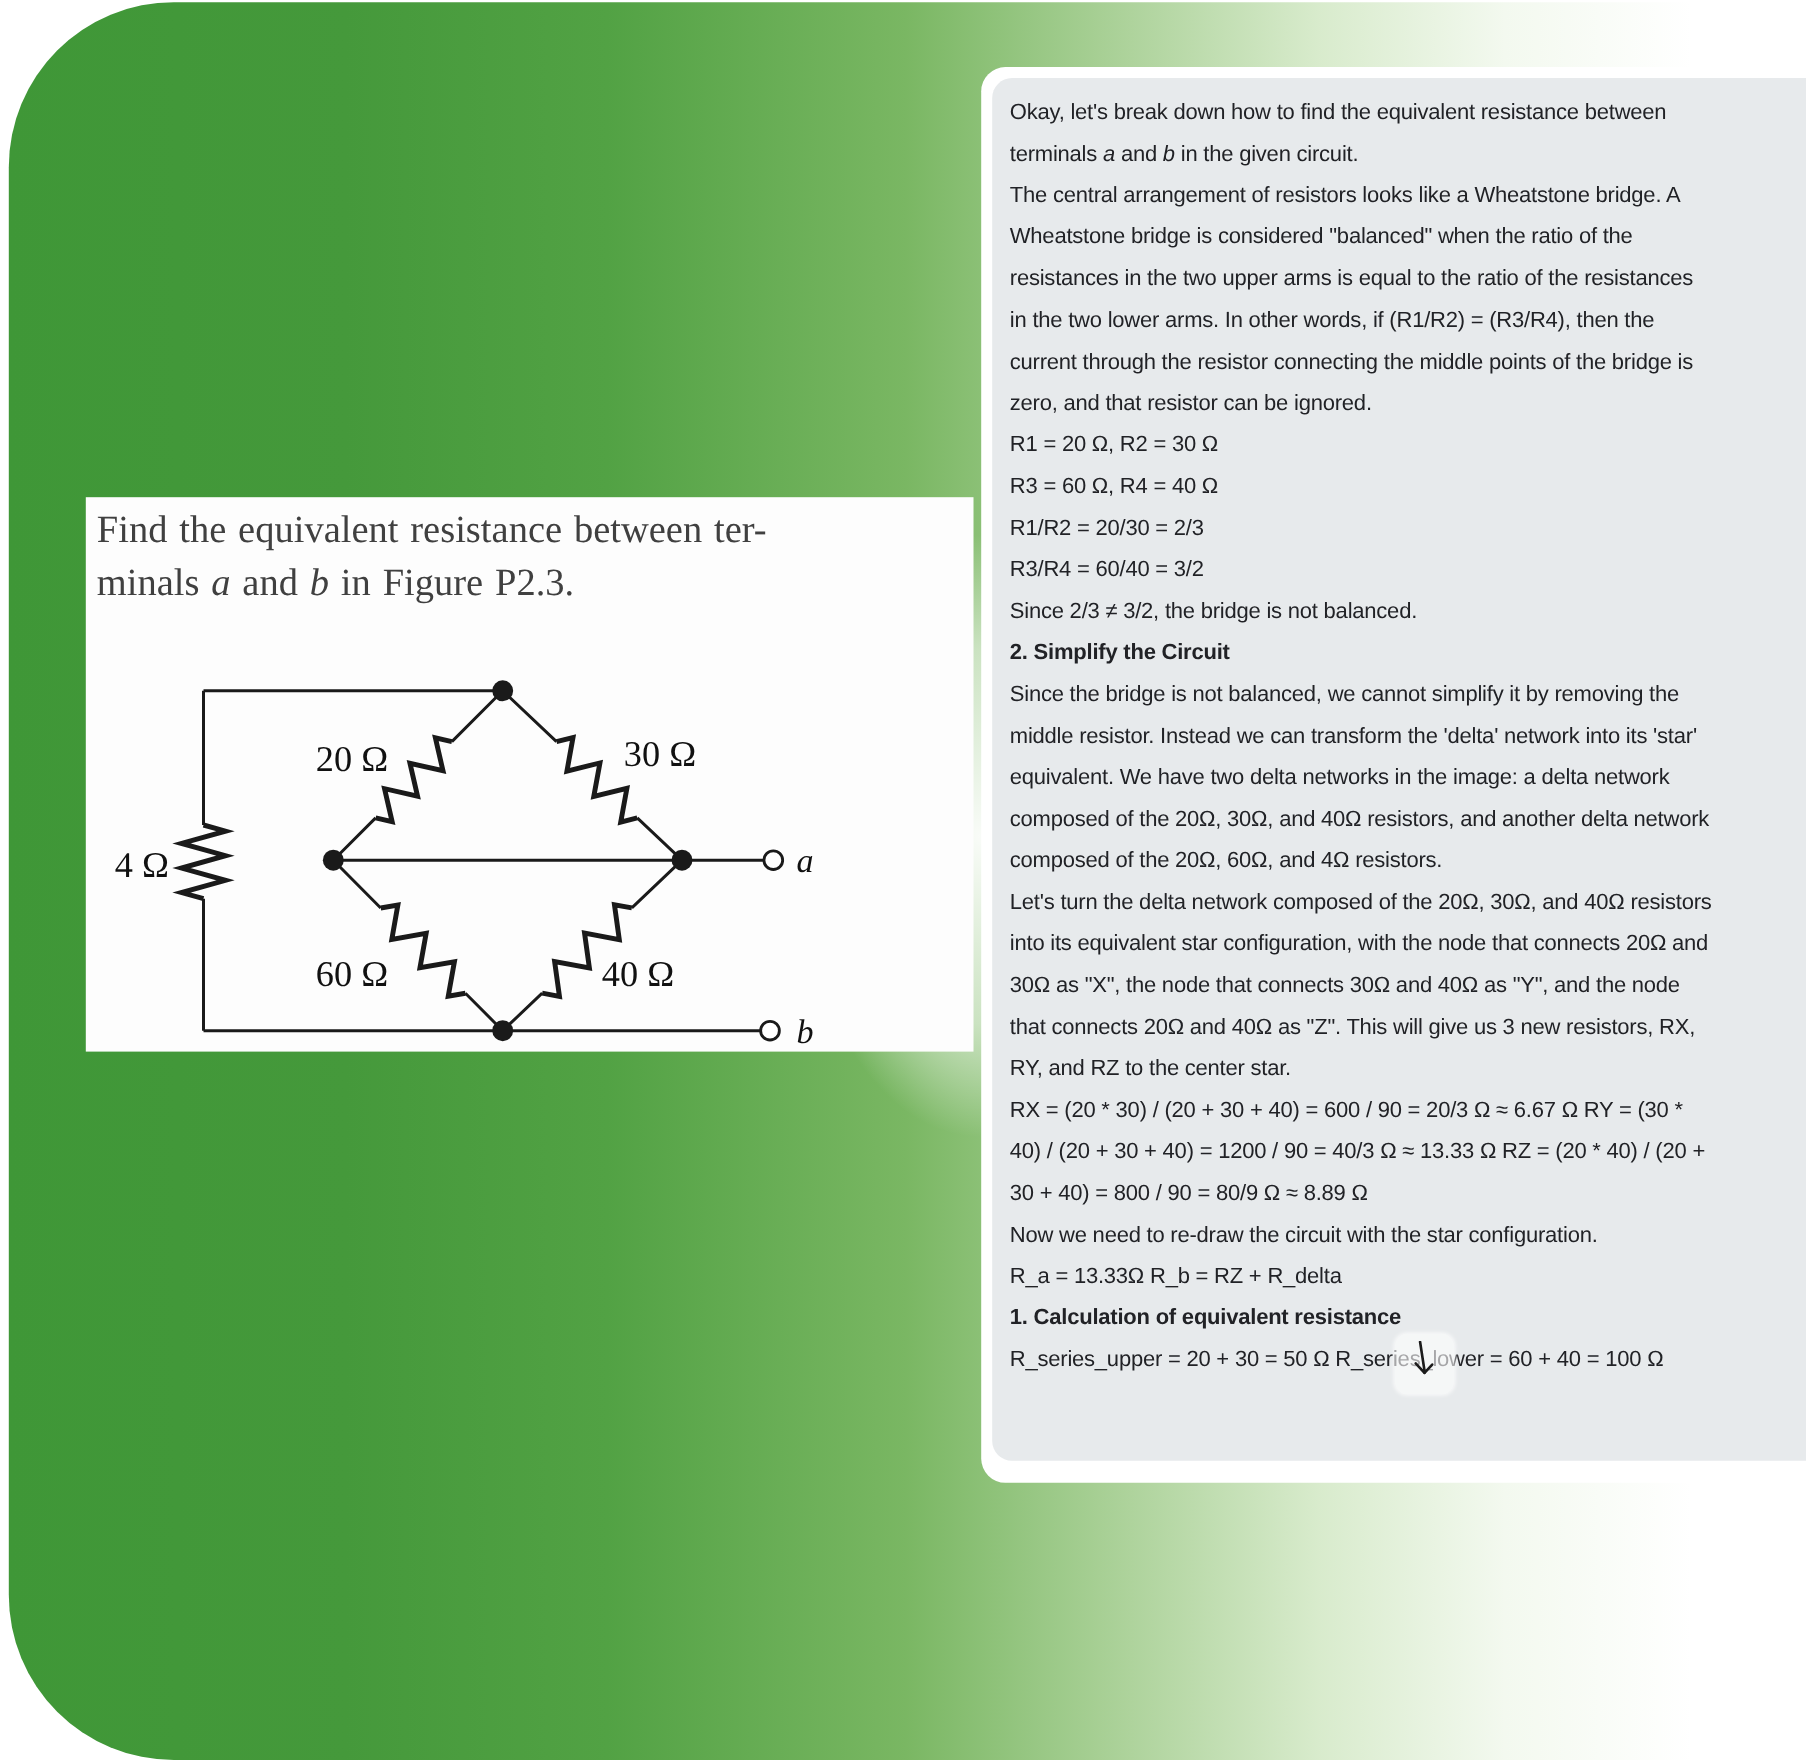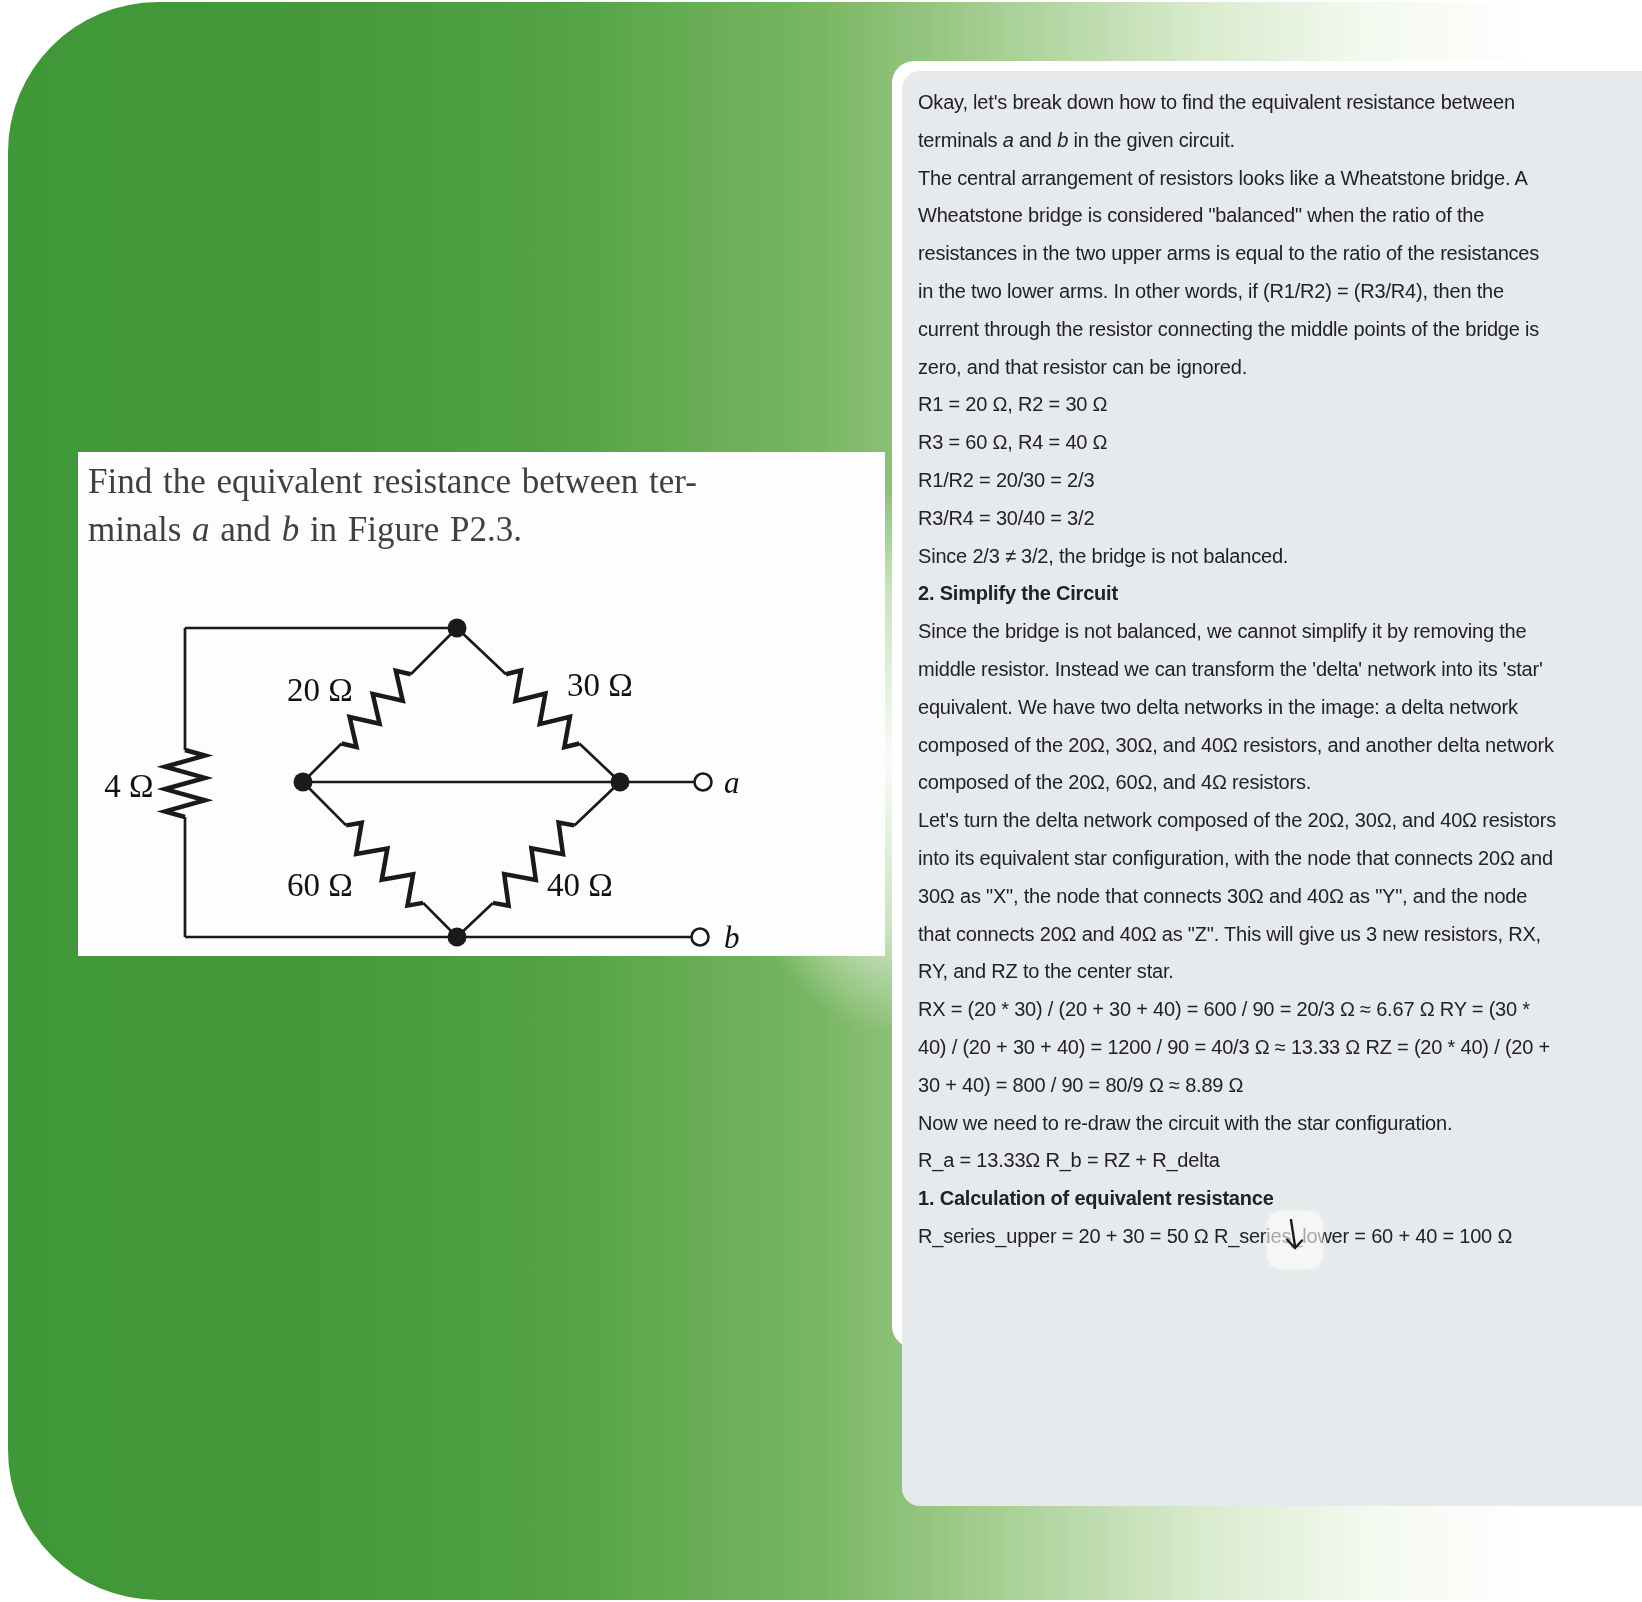--- a/index.html
+++ b/index.html
@@ -35,21 +35,21 @@
     fill:#111;
   }
   .circuit .rlabel{font-size:33px;}
   .circuit .tlabel{font-size:31px;font-style:italic;}
   
   .panel-backing{
     position:absolute;left:892px;top:61px;right:0;height:1287px;
     background:#ffffff;border-radius:22px 0 0 22px;
   }
   .answer-panel{
-    position:absolute;left:902px;top:71px;right:0;height:1435px;
+    position:absolute;left:902px;top:71px;right:0;height:1257px;
     background:#e7eaec;border-radius:18px 0 0 18px;
     box-sizing:border-box;padding:13px 0 0 16px;
   }
   .answer-text{
     width:640px;
     font-size:20px;line-height:37.8px;letter-spacing:-0.2px;
     color:#212226;
   }
   .rt-line{min-height:37.8px;}
   .rt-h{font-weight:700;}
@@ -114,21 +114,21 @@
 </div>
 
 <div class="panel-backing"></div>
 <div class="answer-panel">
   <div class="answer-text">
       <div class="rt-line"><span>Okay, let's break down how to find the equivalent resistance between terminals </span><span style="font-style: italic;">a</span><span> and </span><span style="font-style: italic;">b</span><span> in the given circuit.</span></div>
       <div class="rt-line"><span>The central arrangement of resistors looks like a Wheatstone bridge. A Wheatstone bridge is considered "balanced" when the ratio of the resistances in the two upper arms is equal to the ratio of the resistances in the two lower arms. In other words, if (R1/R2) = (R3/R4), then the current through the resistor connecting the middle points of the bridge is zero, and that resistor can be ignored.</span></div>
       <div class="rt-line"><span>R1 = 20 Ω, R2 = 30 Ω</span></div>
       <div class="rt-line"><span>R3 = 60 Ω, R4 = 40 Ω</span></div>
       <div class="rt-line"><span>R1/R2 = 20/30 = 2/3</span></div>
-      <div class="rt-line"><span>R3/R4 = 30/40 = 3/2</span></div>
+      <div class="rt-line"><span>R3/R4 = 60/40 = 3/2</span></div>
       <div class="rt-line"><span>Since 2/3 ≠ 3/2, the bridge is </span><span style="font-weight: 400;">not</span><span> balanced.</span></div>
       <div class="rt-line rt-h"><span>2. Simplify the Circuit</span></div>
       <div class="rt-line"><span>Since the bridge is not balanced, we cannot simplify it by removing the middle resistor. Instead we can transform the 'delta' network into its 'star' equivalent. We have two delta networks in the image: a delta network composed of the 20Ω, 30Ω, and 40Ω resistors, and another delta network composed of the 20Ω, 60Ω, and 4Ω resistors.</span></div>
       <div class="rt-line"><span>Let's turn the delta network composed of the 20Ω, 30Ω, and 40Ω resistors into its equivalent star configuration, with the node that connects 20Ω and 30Ω as "X", the node that connects 30Ω and 40Ω as "Y", and the node that connects 20Ω and 40Ω as "Z". This will give us 3 new resistors, RX, RY, and RZ to the center star.</span></div>
       <div class="rt-line"><span>RX = (20 * 30) / (20 + 30 + 40) = 600 / 90 = 20/3 Ω ≈ 6.67 Ω RY = (30 * 40) / (20 + 30 + 40) = 1200 / 90 = 40/3 Ω ≈ 13.33 Ω RZ = (20 * 40) / (20 + 30 + 40) = 800 / 90 = 80/9 Ω ≈ 8.89 Ω</span></div>
       <div class="rt-line"><span>Now we need to re-draw the circuit with the star configuration.</span></div>
       <div class="rt-line"><span>R_a = 13.33Ω R_b = RZ + R_delta</span></div>
       <div class="rt-line rt-h"><span>1. Calculation of equivalent resistance</span></div>
       <div class="rt-line"><span>R_series_upper = 20 + 30 = 50 Ω R_series_lower = 60 + 40 = 100 Ω</span></div>
     </div>

